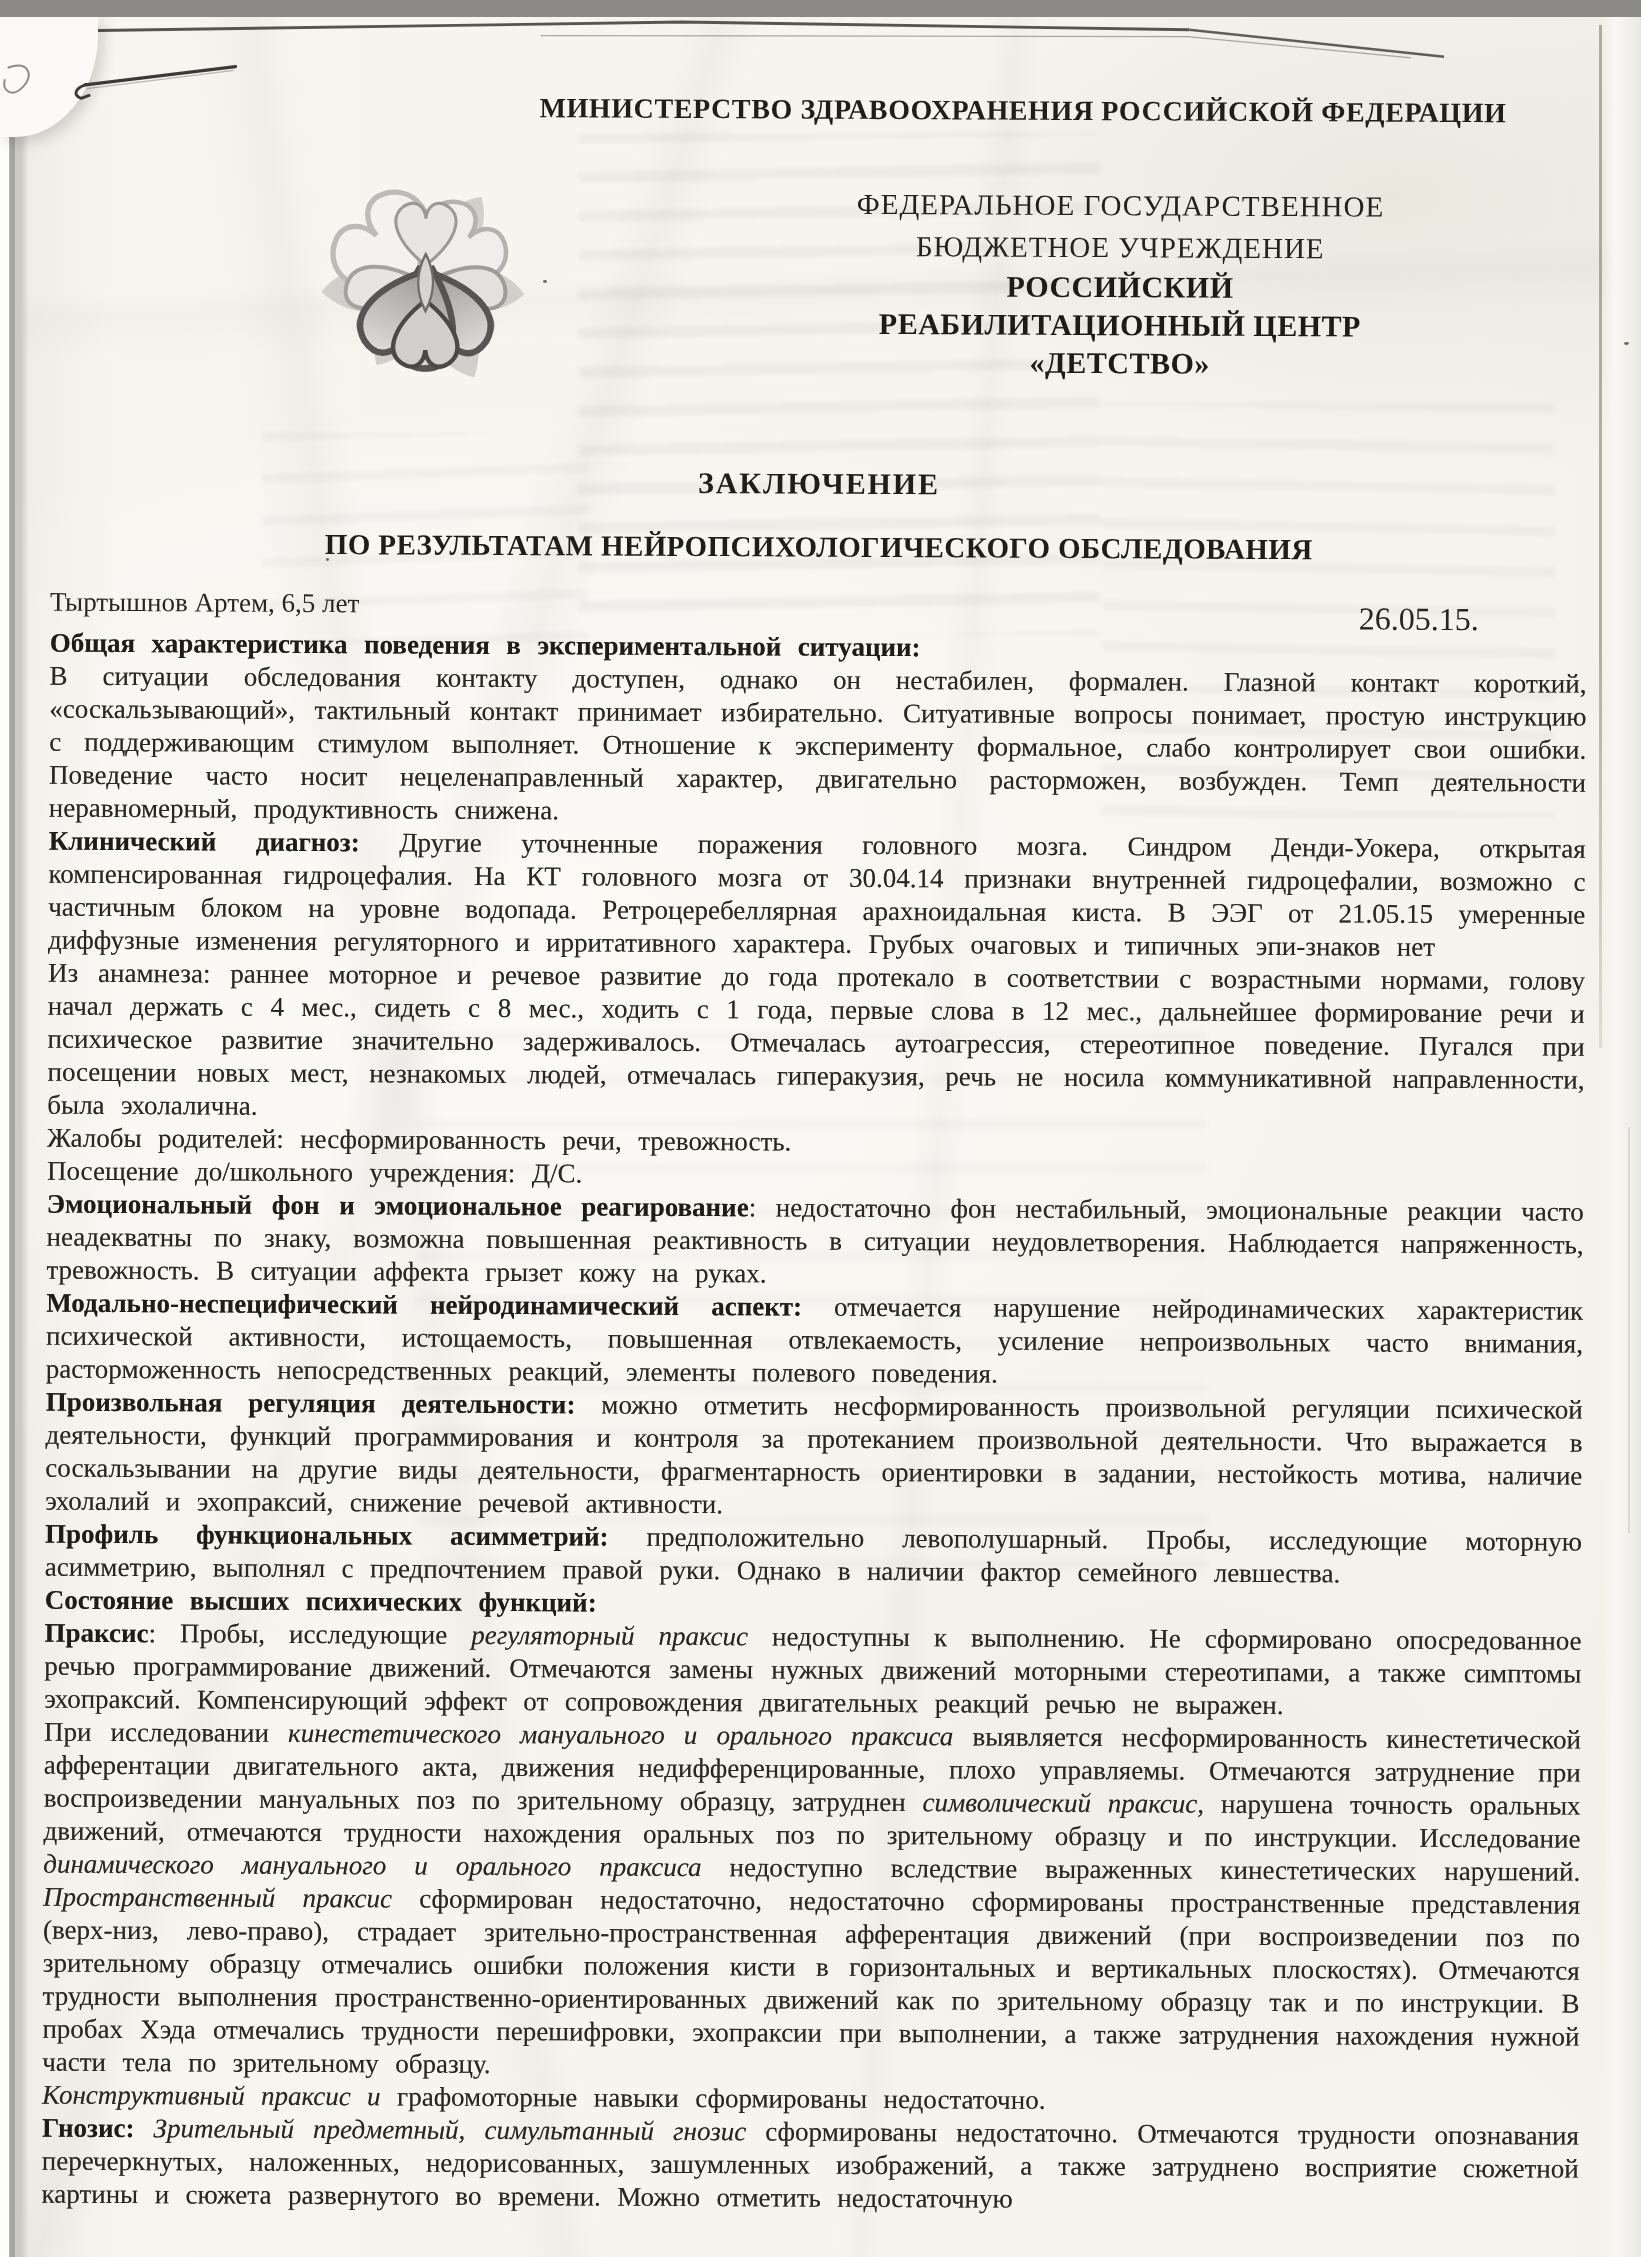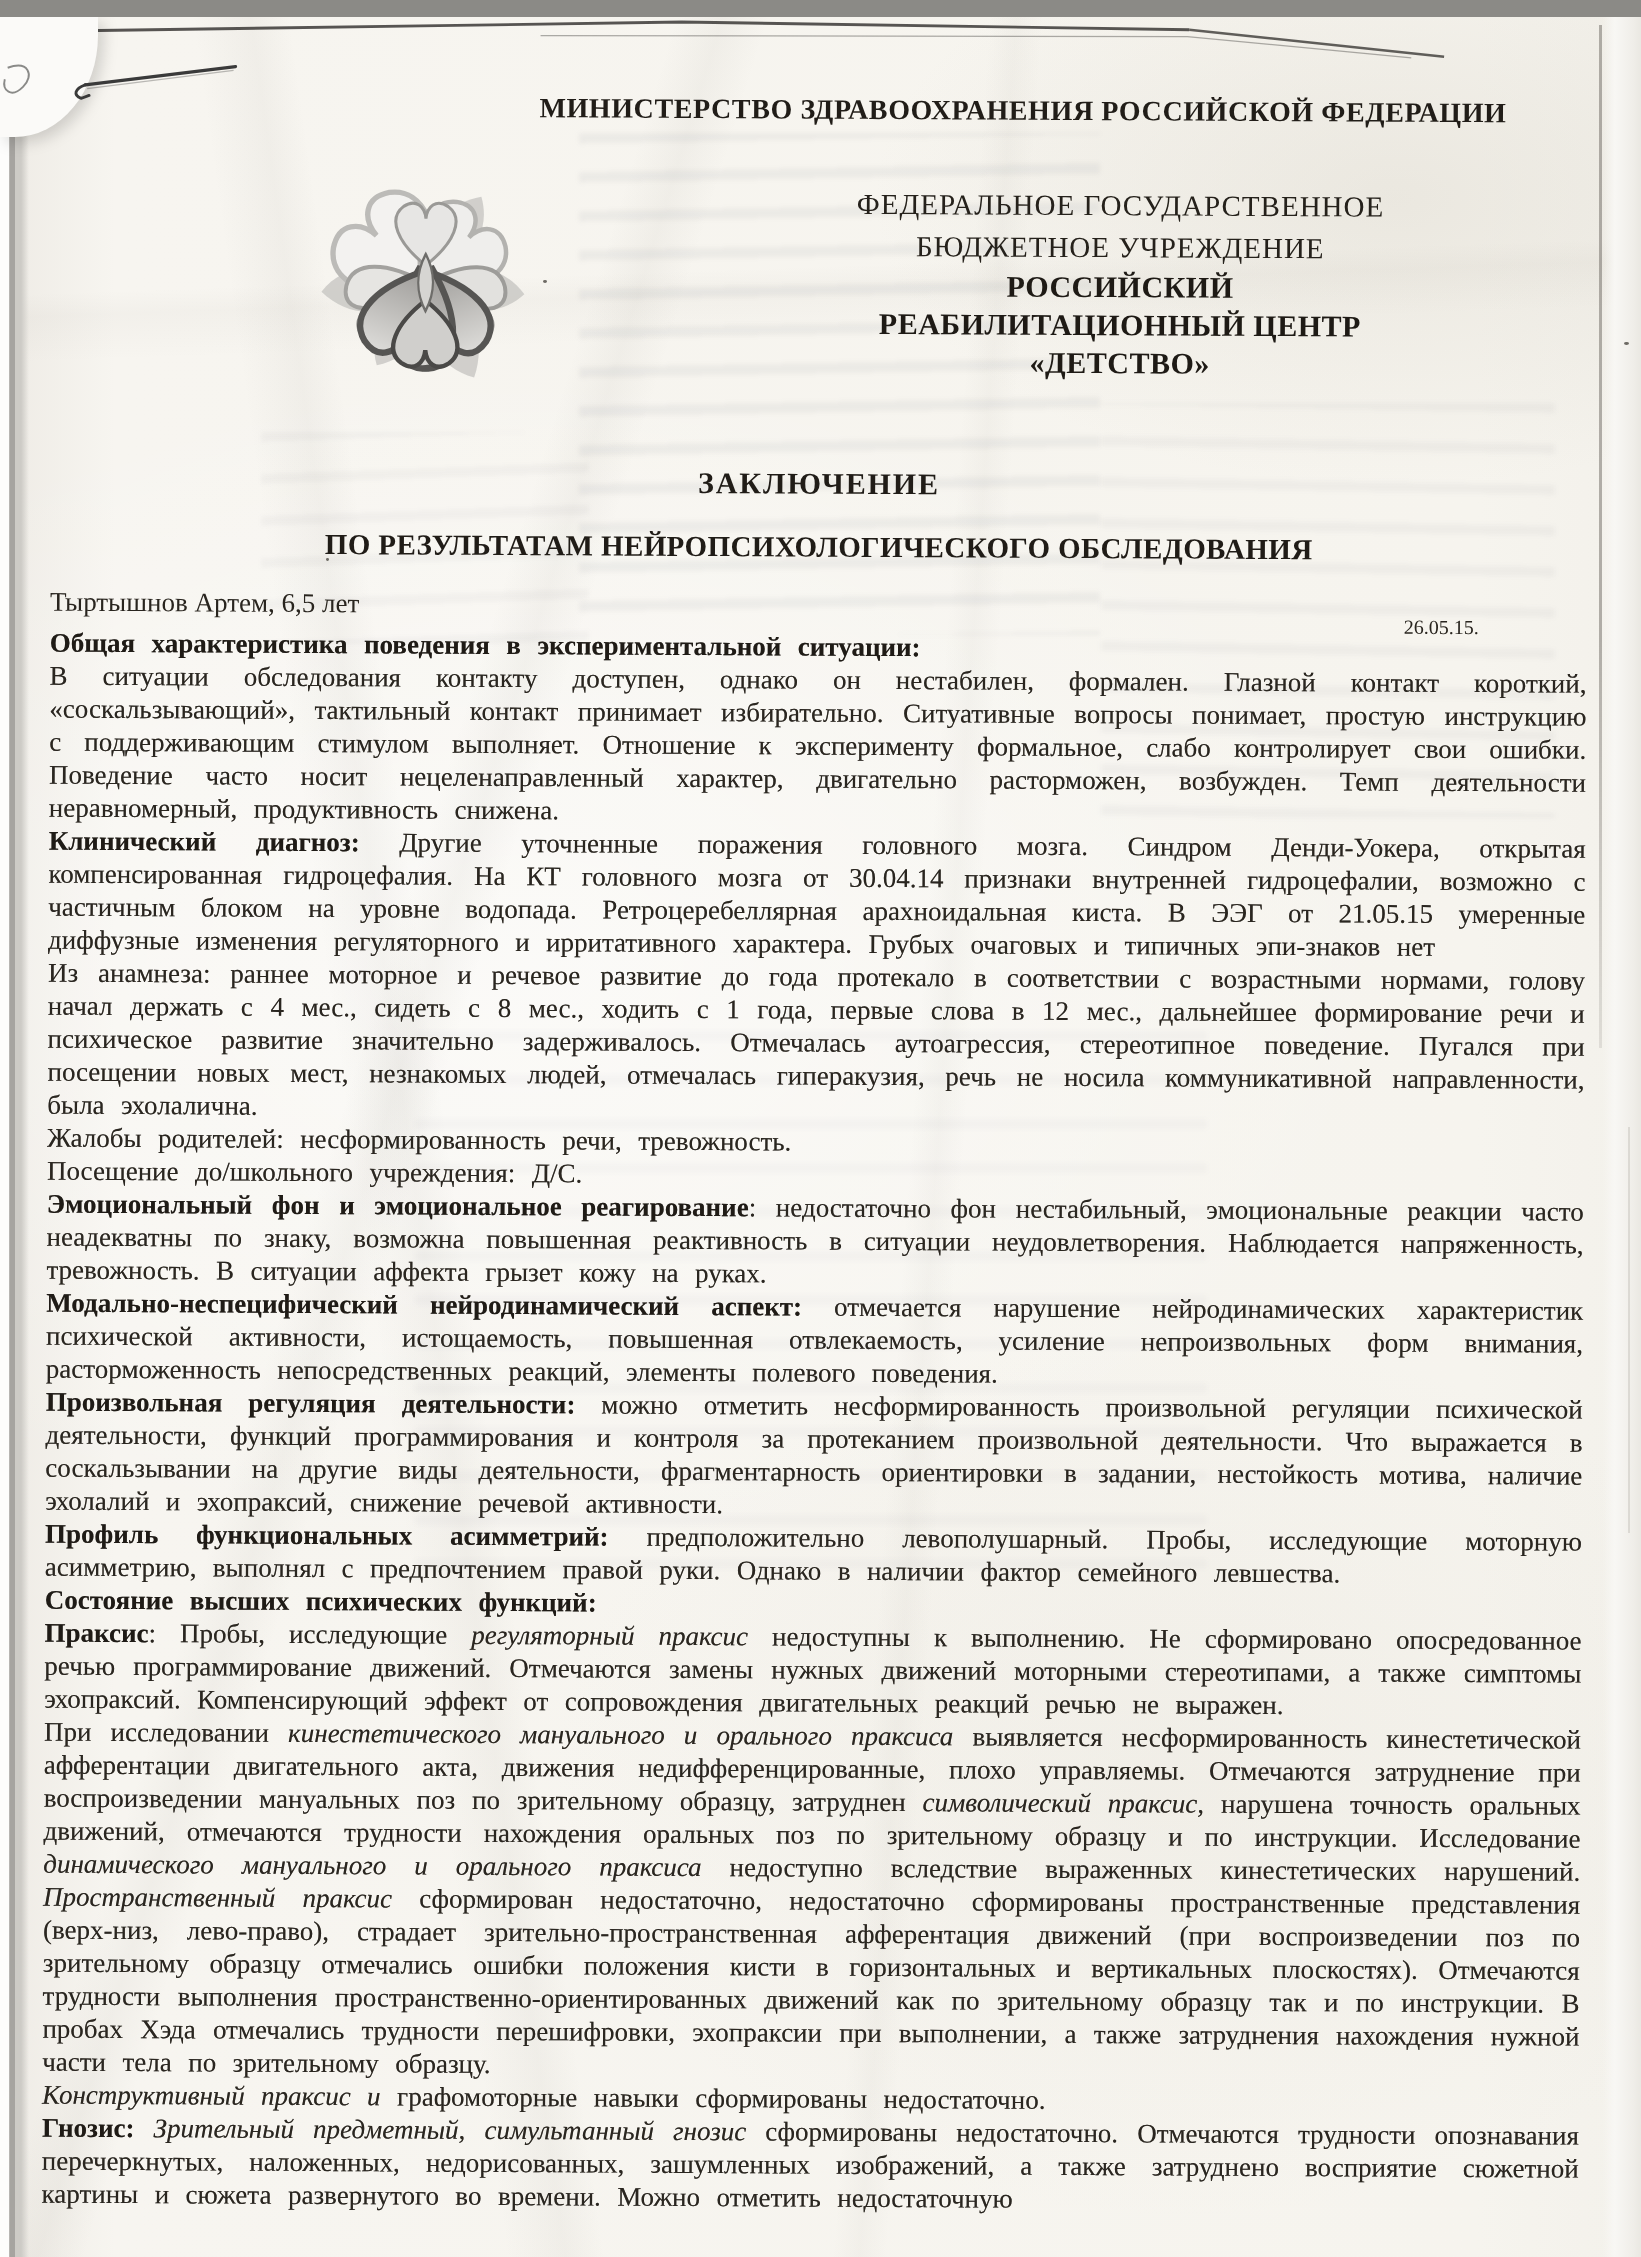--- a/index.html
+++ b/index.html
@@ -40,21 +40,21 @@
   .inst-reg{font-size:29px;line-height:42px;letter-spacing:1px;}
   .inst-bold{font-weight:bold;font-size:30px;line-height:38px;letter-spacing:0.5px;color:#1e1a15;}
 
   .doc-title{position:absolute;left:53px;top:446px;width:1537px;text-align:center;
     font-weight:bold;font-size:30px;letter-spacing:1.9px;color:#201c17;}
   .doc-subtitle{position:absolute;left:53px;top:510px;width:1537px;text-align:center;
     font-weight:bold;font-size:29px;letter-spacing:0.4px;color:#201c17;}
 
   .patient-row{position:absolute;left:53px;top:570px;width:1537px;font-size:27px;}
   .patient-name{display:inline-block;}
-  .exam-date{position:absolute;right:108px;top:22px;font-size:20px;}
+  .exam-date{position:absolute;right:108px;top:7px;font-size:32px;}
 
   .body{position:absolute;left:53px;top:610px;width:1537px;
     font-size:27px;line-height:33px;text-align:justify;word-spacing:9.7px;
     color:#2a2620;text-shadow:0 0 0.5px rgba(42,38,32,.55);}
   .body p{margin:0;}
   .b{font-weight:bold;color:#1f1b16;}
   .i{font-style:italic;}
   .bi{font-weight:bold;color:#1f1b16;}
 
   
@@ -136,21 +136,21 @@
     </div>
 
     <div class="body">
         <p><span class="b">Общая характеристика поведения в экспериментальной ситуации:</span></p>
         <p><span>В ситуации обследования контакту доступен, однако он нестабилен, формален. Глазной контакт короткий, «соскальзывающий», тактильный контакт принимает избирательно. Ситуативные вопросы понимает, простую инструкцию с поддерживающим стимулом выполняет. Отношение к эксперименту формальное, слабо контролирует свои ошибки. Поведение часто носит нецеленаправленный характер, двигательно расторможен, возбужден. Темп деятельности неравномерный, продуктивность снижена.</span></p>
         <p><span class="b">Клинический диагноз: </span><span>Другие уточненные поражения головного мозга. Синдром Денди-Уокера, открытая компенсированная гидроцефалия. На КТ головного мозга от 30.04.14 признаки внутренней гидроцефалии, возможно с частичным блоком на уровне водопада. Ретроцеребеллярная арахноидальная киста. В ЭЭГ от 21.05.15 умеренные диффузные изменения регуляторного и ирритативного характера. Грубых очаговых и типичных эпи-знаков нет</span></p>
         <p><span>Из анамнеза: раннее моторное и речевое развитие до года протекало в соответствии с возрастными нормами, голову начал держать с 4 мес., сидеть с 8 мес., ходить с 1 года, первые слова в 12 мес., дальнейшее формирование речи и психическое развитие значительно задерживалось. Отмечалась аутоагрессия, стереотипное поведение. Пугался при посещении новых мест, незнакомых людей, отмечалась гиперакузия, речь не носила коммуникативной направленности, была эхолалична.</span></p>
         <p><span>Жалобы родителей: несформированность речи, тревожность.</span></p>
         <p><span>Посещение до/школьного учреждения: Д/С.</span></p>
         <p><span class="b">Эмоциональный фон и эмоциональное реагирование</span><span>: недостаточно фон нестабильный,  эмоциональные реакции часто неадекватны по знаку, возможна повышенная реактивность в ситуации неудовлетворения. Наблюдается напряженность, тревожность. В ситуации аффекта грызет кожу на руках.</span></p>
-        <p><span class="b">Модально-неспецифический  нейродинамический  аспект: </span><span>отмечается нарушение нейродинамических характеристик психической активности, истощаемость, повышенная отвлекаемость, усиление непроизвольных форм внимания, расторможенность непосредственных реакций, элементы полевого поведения.</span></p>
+        <p><span class="b">Модально-неспецифический  нейродинамический  аспект: </span><span>отмечается нарушение нейродинамических характеристик психической активности, истощаемость, повышенная отвлекаемость, усиление непроизвольных часто внимания, расторможенность непосредственных реакций, элементы полевого поведения.</span></p>
         <p><span class="b">Произвольная регуляция деятельности: </span><span>можно отметить несформированность произвольной регуляции психической деятельности, функций программирования и контроля за протеканием произвольной деятельности. Что выражается в соскальзывании на другие виды деятельности, фрагментарность ориентировки в задании, нестойкость мотива,  наличие эхолалий и эхопраксий, снижение речевой активности.</span></p>
         <p><span class="b">Профиль функциональных асимметрий: </span><span>предположительно левополушарный. Пробы, исследующие моторную асимметрию, выполнял с предпочтением правой руки. Однако в наличии фактор семейного левшества.</span></p>
         <p><span class="b">Состояние высших психических функций:</span></p>
         <p><span class="bi">Праксис</span><span>:  Пробы, исследующие </span><span class="i">регуляторный праксис</span><span> недоступны к выполнению. Не сформировано опосредованное речью программирование движений. Отмечаются замены нужных движений моторными стереотипами, а также симптомы эхопраксий. Компенсирующий эффект от сопровождения двигательных реакций речью не выражен.</span></p>
         <p><span>При исследовании </span><span class="i">кинестетического мануального и орального праксиса</span><span> выявляется несформированность кинестетической афферентации двигательного акта, движения недифференцированные, плохо управляемы. Отмечаются затруднение при воспроизведении мануальных поз по зрительному образцу, затруднен </span><span class="i">символический праксис,</span><span> нарушена точность оральных движений, отмечаются трудности нахождения оральных поз по зрительному образцу и по инструкции. Исследование </span><span class="i">динамического мануального и орального праксиса</span><span> недоступно вследствие выраженных кинестетических нарушений. </span><span class="i">Пространственный праксис</span><span> сформирован недостаточно, недостаточно сформированы пространственные представления (верх-низ, лево-право), страдает зрительно-пространственная афферентация движений (при воспроизведении поз по зрительному образцу отмечались ошибки положения кисти в горизонтальных и вертикальных плоскостях). Отмечаются трудности выполнения пространственно-ориентированных движений как по зрительному образцу так и по инструкции. В пробах Хэда отмечались трудности перешифровки, эхопраксии при выполнении, а также затруднения нахождения нужной части тела по зрительному образцу.</span></p>
         <p><span class="i">Конструктивный праксис и </span><span>графомоторные навыки сформированы недостаточно.</span></p>
         <p><span class="bi">Гнозис: </span><span class="i">Зрительный предметный, симультанный гнозис </span><span>сформированы недостаточно. Отмечаются трудности опознавания  перечеркнутых, наложенных, недорисованных, зашумленных изображений, а также затруднено восприятие сюжетной картины и сюжета развернутого во времени. Можно отметить недостаточную</span></p>
       </div>
   </div>
 

